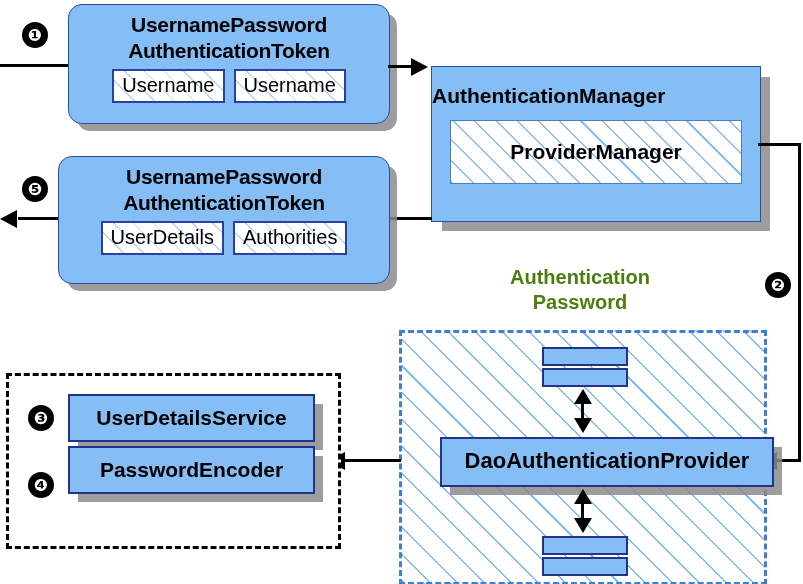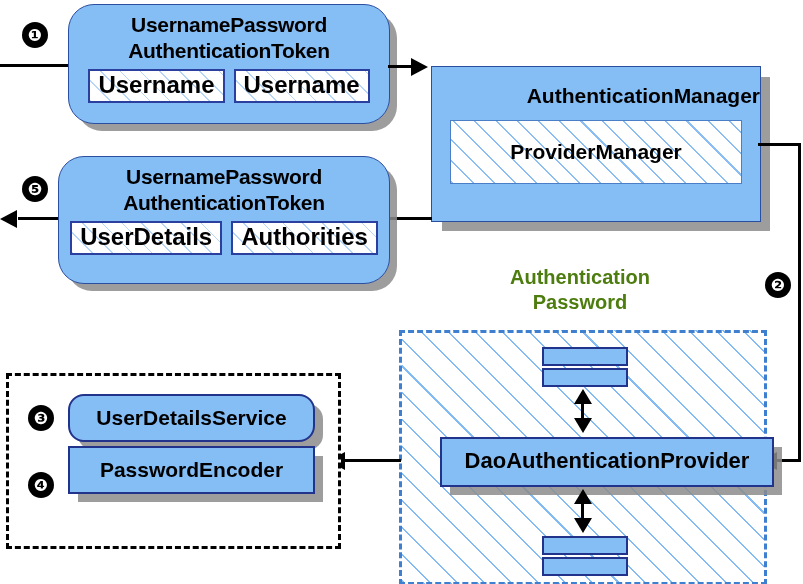--- a/index.html
+++ b/index.html
@@ -31,21 +31,21 @@
     line-height: 26px;
     text-align: center;
     font-family: "DejaVu Sans", sans-serif;
   }
 
   
   .token-card {
     position: absolute;
     background: #85bdf5;
     border: 1px solid #2b4fa0;
-    border-radius: 26px;
+    border-radius: 14px;
     box-shadow: 8px 8px 0 -1px rgba(140,140,140,0.85);
   }
   .token-title {
     text-align: center;
     font-size: 21px;
     font-weight: bold;
     color: #000000;
     line-height: 26px;
     padding-top: 7px;
     letter-spacing: -0.3px;
@@ -60,38 +60,38 @@
     flex: 0 0 auto;
     background-color: #ffffff;
     background-image: repeating-linear-gradient(
         45deg,
         rgba(125,180,240,0.55) 0px,
         rgba(125,180,240,0.55) 1px,
         rgba(255,255,255,0) 1px,
         rgba(255,255,255,0) 14px);
     border: 2px solid #2b3f9e;
     text-align: center;
-    font-size: 24px;
-    font-weight: bold;
+    font-size: 20px;
+    font-weight: normal;
     color: #000000;
     line-height: 28px;
     height: 30px;
     padding: 0 8px;
     white-space: nowrap;
   }
 
   
   .mgr-card {
     position: absolute;
     background: #85bdf5;
     border: 1px solid #2b4fa0;
     box-shadow: 10px 10px 0 -1px rgba(140,140,140,0.85);
   }
   .mgr-title {
-    text-align: right;
+    text-align: left;
     font-size: 21px;
     font-weight: bold;
     color: #000;
     padding-top: 17px;
   }
   .mgr-inner {
     margin: 12px 18px 16px 18px;
     height: 62px;
     background-color: #ffffff;
     background-image: repeating-linear-gradient(
@@ -248,18 +248,18 @@
 
   <div class="provider-bar" style="left:542px; top:536px; width:82px; height:15px;"></div>
   <div class="provider-bar" style="left:542px; top:557px; width:82px; height:15px;"></div>
 
   <div class="hline abs" style="left:345px; top:459px; width:56px;"></div>
   <div class="arrow-l" style="left:328px; top:452px;"></div>
 
   <div class="beans-region" style="left:6px; top:373px; width:329px; height:170px;"></div>
 
   <div class="num-circle" style="left:28px; top:405px;">❸</div>
-  <div class="bean-box" style="left:68px; top:394px; width:243px; height:44px; line-height:44px;border-radius:16px;">UserDetailsService</div>
+  <div class="bean-box" style="left:68px; top:394px; width:243px; height:44px; line-height:44px;">UserDetailsService</div>
 
   <div class="num-circle" style="left:28px; top:472px;">❹</div>
   <div class="bean-box" style="left:68px; top:446px; width:243px; height:44px; line-height:44px;">PasswordEncoder</div>
 
 </div>
 
 </body></html>

